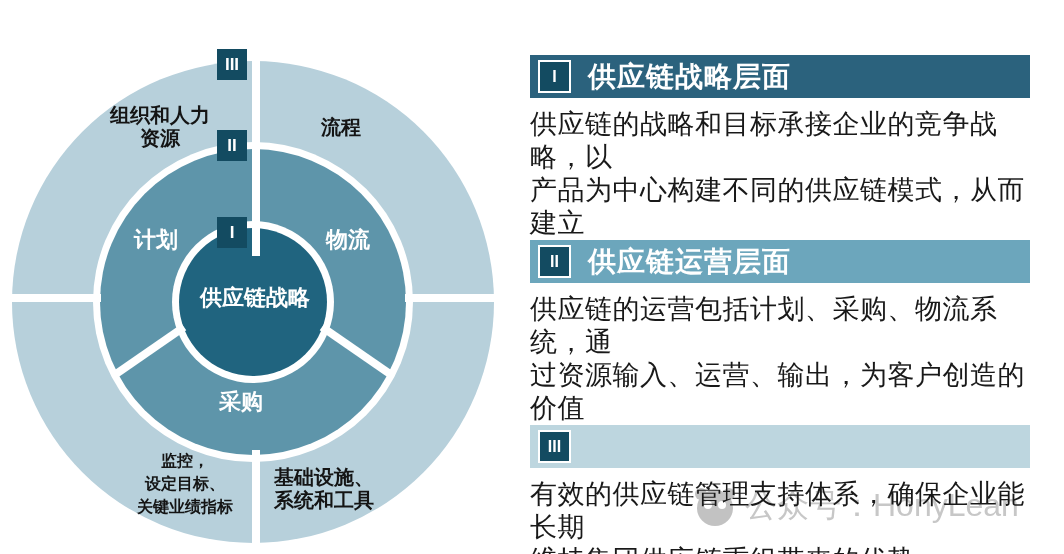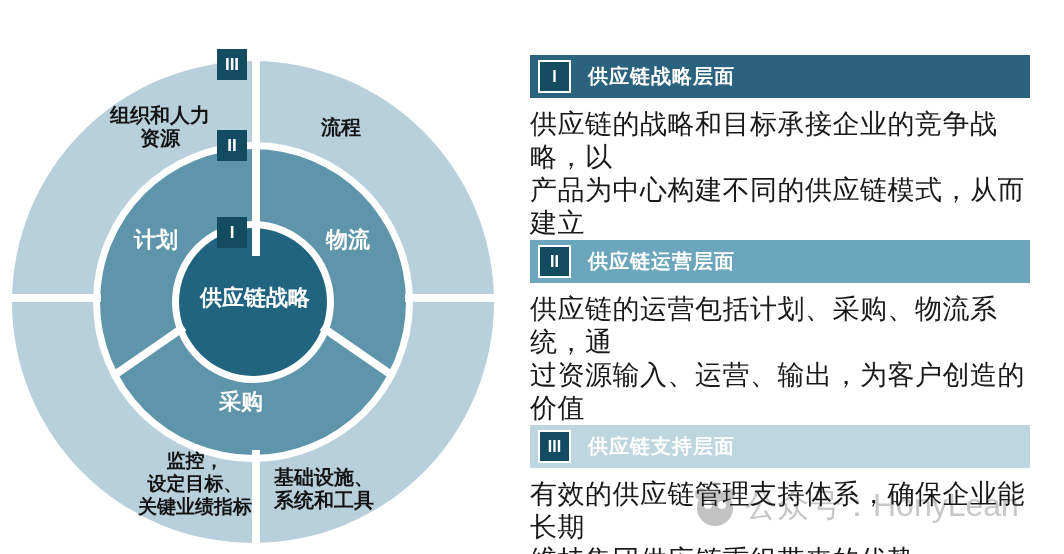--- a/index.html
+++ b/index.html
@@ -9,42 +9,42 @@
   }
   
   .diagram-svg{position:absolute;left:0;top:0;}
   .diagram-label{
     position:absolute;transform:translate(-50%,-50%);
     text-align:center;white-space:pre-line;font-weight:bold;z-index:2;
   }
   .lbl-dark{color:#141414;}
   .lbl-white{color:#ffffff;}
   .fs20{font-size:20px;line-height:23px;}
-  .fs19{font-size:19px;line-height:23px;margin-left:10px;}
+  .fs19{font-size:16px;line-height:23px;}
   .fs22{font-size:22px;line-height:26px;}
   .diagram-badge{
     position:absolute;width:30px;height:31px;left:217px;
     color:#ffffff;font-weight:bold;font-size:17px;line-height:31px;
     text-align:center;z-index:3;
   }
   .badge-iii{top:49px;}
   .badge-ii{top:130px;}
   .badge-i{top:217px;}
   
   .section{position:absolute;left:530px;width:500px;z-index:2;}
   .sec-1{top:55px;}
   .sec-2{top:240px;}
   .sec-3{top:425px;}
   .sec-header{height:43px;display:flex;align-items:center;}
   .sec-badge{
     width:29px;height:29px;border:2px solid #ffffff;margin-left:8px;
     color:#ffffff;font-weight:bold;font-size:16px;line-height:29px;text-align:center;
     flex:0 0 auto;
   }
-  .sec-title{color:#ffffff;font-weight:bold;font-size:20px;margin-left:17px;letter-spacing:1px;}
+  .sec-title{color:#ffffff;font-weight:bold;font-size:28px;margin-left:17px;letter-spacing:1px;}
   .sec-body{
     margin-top:10px;font-size:27px;line-height:33px;color:#191919;
     white-space:pre-line;letter-spacing:0.5px;
   }
   
   .watermark{
     position:absolute;left:693px;top:484px;display:flex;align-items:flex-start;gap:8px;
     color:#c7c7c7;font-size:32px;z-index:1;white-space:nowrap;
   }
 </style>
@@ -111,19 +111,18 @@
       <div class="sec-badge" style="background: rgb(19, 75, 97);">II</div>
       <div class="sec-title">供应链运营层面</div>
     </div>
     <div class="sec-body">供应链的运营包括计划、采购、物流系统，通
 过资源输入、运营、输出，为客户创造的价值</div>
   </div>
 
   <div class="section sec-3">
     <div class="sec-header" style="background: rgb(189, 214, 223);">
       <div class="sec-badge" style="background: rgb(19, 75, 97);">III</div>
-      <div class="sec-title">供应链支持层面</div>
     </div>
     <div class="sec-body">有效的供应链管理支持体系，确保企业能长期
 维持集团供应链重组带来的优势</div>
   </div>
 
 </div>
 
 </body></html>

